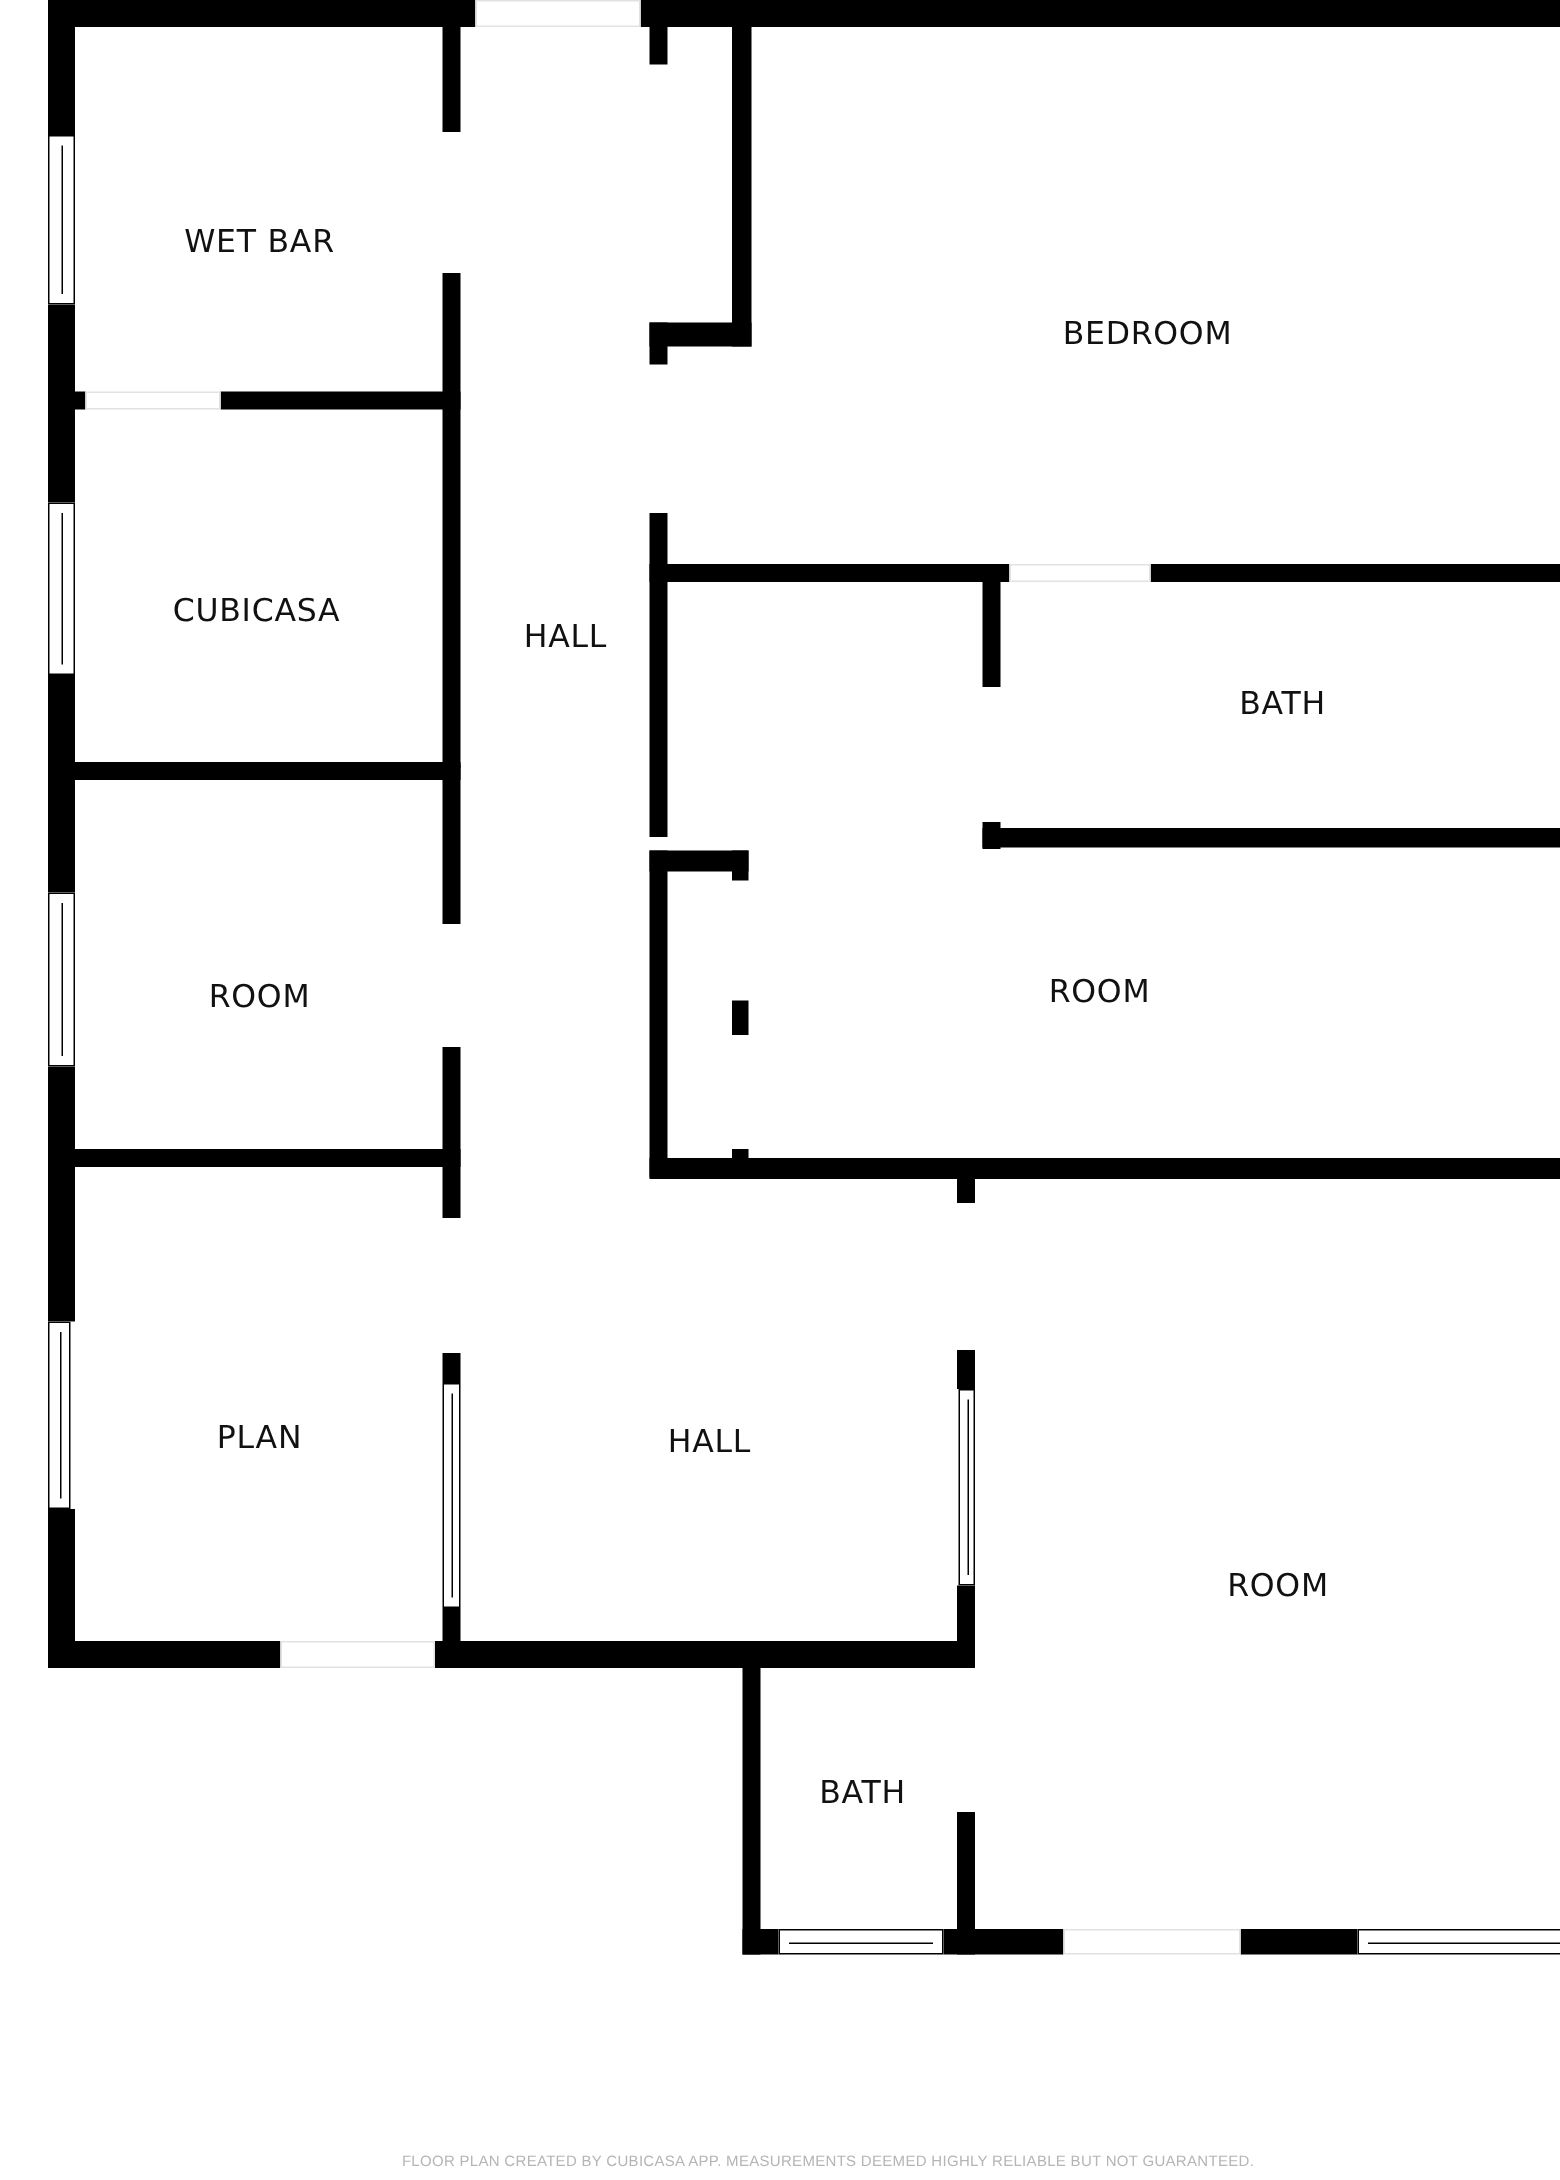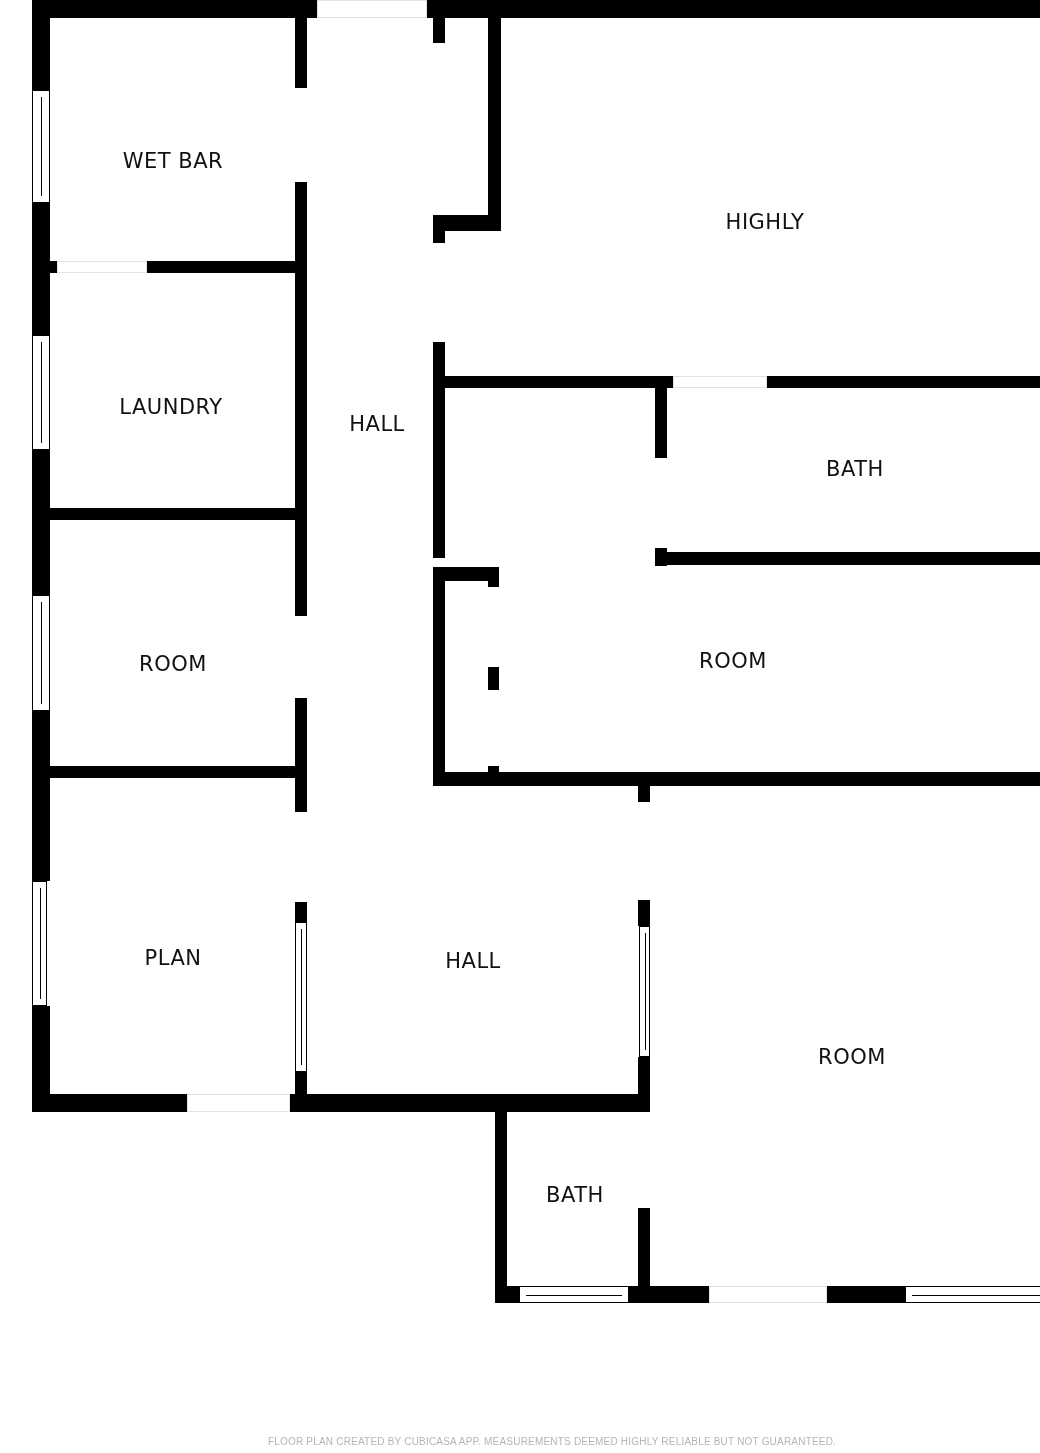--- a/index.html
+++ b/index.html
@@ -83,25 +83,25 @@
       <div class="win v" style="left: 263px; top: 922px; width: 12px; height: 150px;"></div>
       <div class="win v" style="left: 607px; top: 926px; width: 11px; height: 131px;"></div>
       <div class="win v" style="left: 1021px; top: 792px; width: 19px; height: 146px;"></div>
       <div class="win v" style="left: 1021px; top: 984px; width: 19px; height: 93px;"></div>
       <div class="win v" style="left: 1021px; top: 1133px; width: 19px; height: 149px;"></div>
       <div class="win h" style="left: 487px; top: 1286px; width: 110px; height: 17px;"></div>
       <div class="win h" style="left: 873px; top: 1286px; width: 142px; height: 17px;"></div>
     </div>
   <div id="labels">
       <div class="label" style="left: 141px; top: 161px;">WET BAR</div>
-      <div class="label" style="left: 139px; top: 407px;">LAUNDRY</div>
+      <div class="label" style="left: 139px; top: 407px;">CUBICASA</div>
       <div class="label" style="left: 141px; top: 664px;">ROOM</div>
       <div class="label" style="left: 141px; top: 958px;">PLAN</div>
       <div class="label" style="left: 345px; top: 424px;">HALL</div>
       <div class="label" style="left: 441px; top: 961px;">HALL</div>
-      <div class="label" style="left: 733px; top: 222px;">HIGHLY</div>
+      <div class="label" style="left: 733px; top: 222px;">BEDROOM</div>
       <div class="label" style="left: 823px; top: 469px;">BATH</div>
       <div class="label" style="left: 701px; top: 661px;">ROOM</div>
       <div class="label" style="left: 820px; top: 1057px;">ROOM</div>
       <div class="label" style="left: 543px; top: 1195px;">BATH</div>
     </div>
   <div class="footer">FLOOR PLAN CREATED BY CUBICASA APP. MEASUREMENTS DEEMED HIGHLY RELIABLE BUT NOT GUARANTEED.</div>
 </div>
 
 </body></html>

